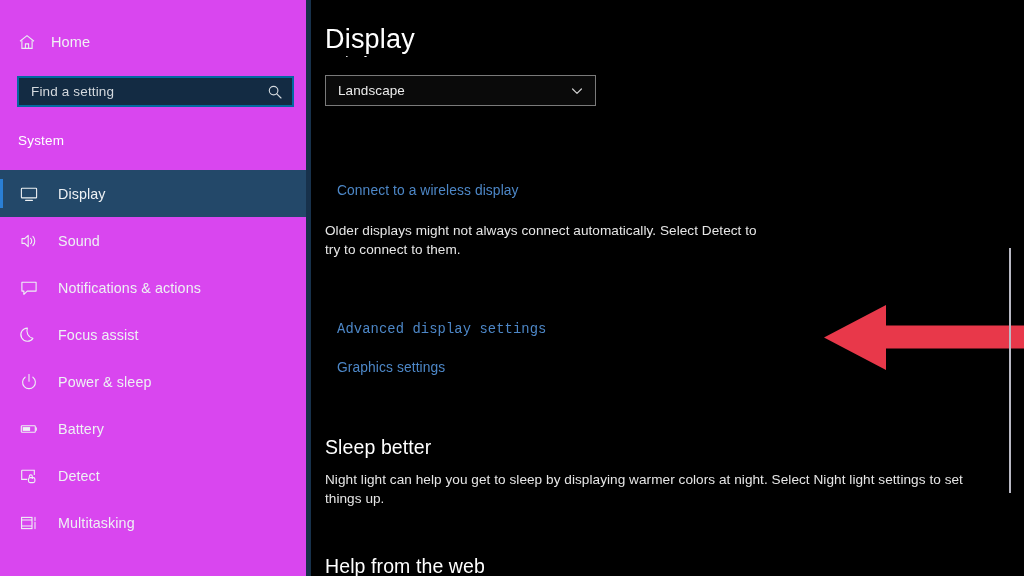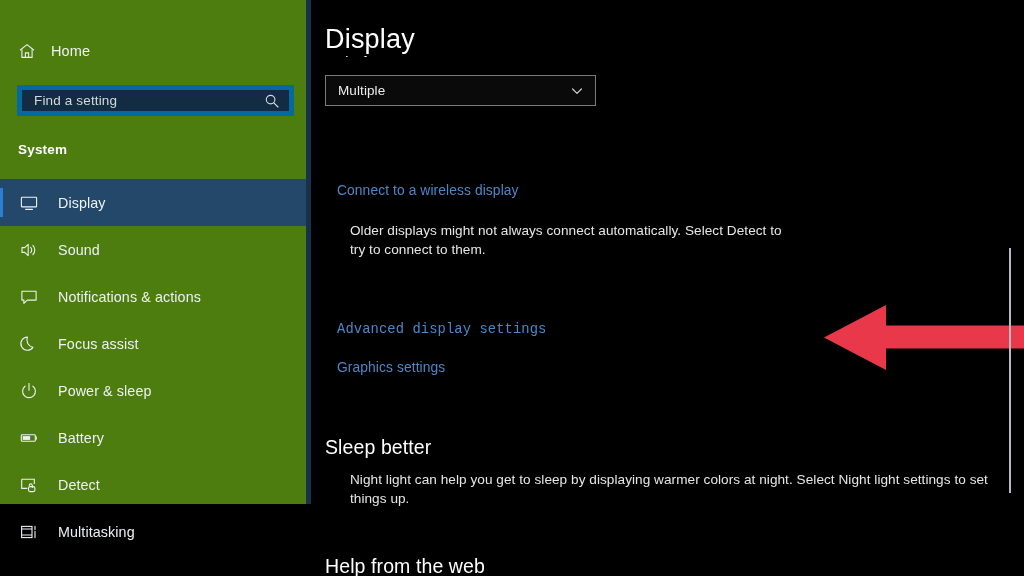--- a/index.html
+++ b/index.html
@@ -8,56 +8,56 @@
     background:#000;
     font-family:"Liberation Sans", sans-serif;
     color:#fff;
     -webkit-font-smoothing:antialiased;
   }
   .app { position:relative; width:1024px; height:576px; display:flex; overflow:hidden; }
 
   
   .sidebar {
     position:relative;
-    width:311px; height:504px; flex:0 0 311px;
-    background:#4d7c0f;
-    padding-top:9px;
+    width:311px; height:576px; flex:0 0 311px;
+    background:#d946ef;
+    padding-top:0;
   }
   .sidebar-edge {
     position:absolute; top:0; right:0; width:5px; height:100%;
     background:#17314b;
   }
 
   .home-row {
     display:flex; align-items:center;
     height:30px; margin-top:27px; padding-left:17px;
     gap:14px;
   }
   .home-row .ico { width:20px; height:20px; display:flex; align-items:center; justify-content:center; }
   .home-row .txt { font-size:14.5px; color:#f0f2f4; letter-spacing:.1px; }
 
   .searchbox {
     position:relative;
     margin:19px 0 0 17px;
     width:277px; height:31px;
     background:#132b43;
-    border:5px solid #0369a1;
+    border:2px solid #0369a1;
     display:flex; align-items:center;
   }
   .searchbox .ph {
     font-size:13.5px; color:#d4d9de; padding-left:12px; letter-spacing:.15px;
   }
   .searchbox .mag {
     position:absolute; right:9px; top:50%; transform:translateY(-50%);
     width:16px; height:16px;
   }
 
   .group-title {
     margin:26px 0 0 18px;
-    font-size:13.5px; font-weight:bold; color:#ffffff; letter-spacing:.2px;
+    font-size:13.5px; font-weight:normal; color:#ffffff; letter-spacing:.2px;
   }
 
   .nav { margin-top:22px; }
   .nav-item {
     position:relative;
     display:flex; align-items:center; gap:18px;
     height:47px; padding-left:18px;
   }
   .nav-item .ico {
     width:22px; height:22px; flex:0 0 22px;
@@ -112,21 +112,21 @@
   .link {
     position:absolute; left:14px;
     font-size:13.8px; color:#4d87c7; letter-spacing:.1px;margin-left:12px;
   }
   .lnk-wireless { top:183px; }
   .lnk-advanced { top:322px;font-family:Liberation Mono, monospace; }
   .lnk-graphics { top:360px; }
 
   .body-text {
     position:absolute; left:14px;
-    font-size:13.6px; line-height:19px; color:#e6e6e6; letter-spacing:.05px;margin-left:25px;
+    font-size:13.6px; line-height:19px; color:#e6e6e6; letter-spacing:.05px;
   }
   .txt-older { top:221px; width:440px; }
   .txt-night { top:470px; width:650px; }
 
   .btn-detect {
     position:absolute; left:14px; top:264px;
     width:88px; height:28px;
     background:#333333;
     border:none;
     color:#ffffff; font-size:13.5px;
@@ -274,21 +274,21 @@
     <div class="sidebar-edge"></div>
   </nav>
 
   <main class="main">
 
     <h1 class="page-title">Display</h1>
 
     <div class="orient-clip">Display orientation</div>
 
     <div class="dropdown">
-      <span class="val">Multiple</span>
+      <span class="val">Landscape</span>
       <span class="chev">
         <svg width="14" height="14" viewBox="0 0 14 14" fill="none" stroke="#cfcfcf" stroke-width="1.2">
           <path d="M2.6 5 L7 9.4 L11.4 5" stroke-linecap="round" stroke-linejoin="round"></path>
         </svg>
       </span>
     </div>
 
 
     <a class="link lnk-wireless">Connect to a wireless display</a>
 

